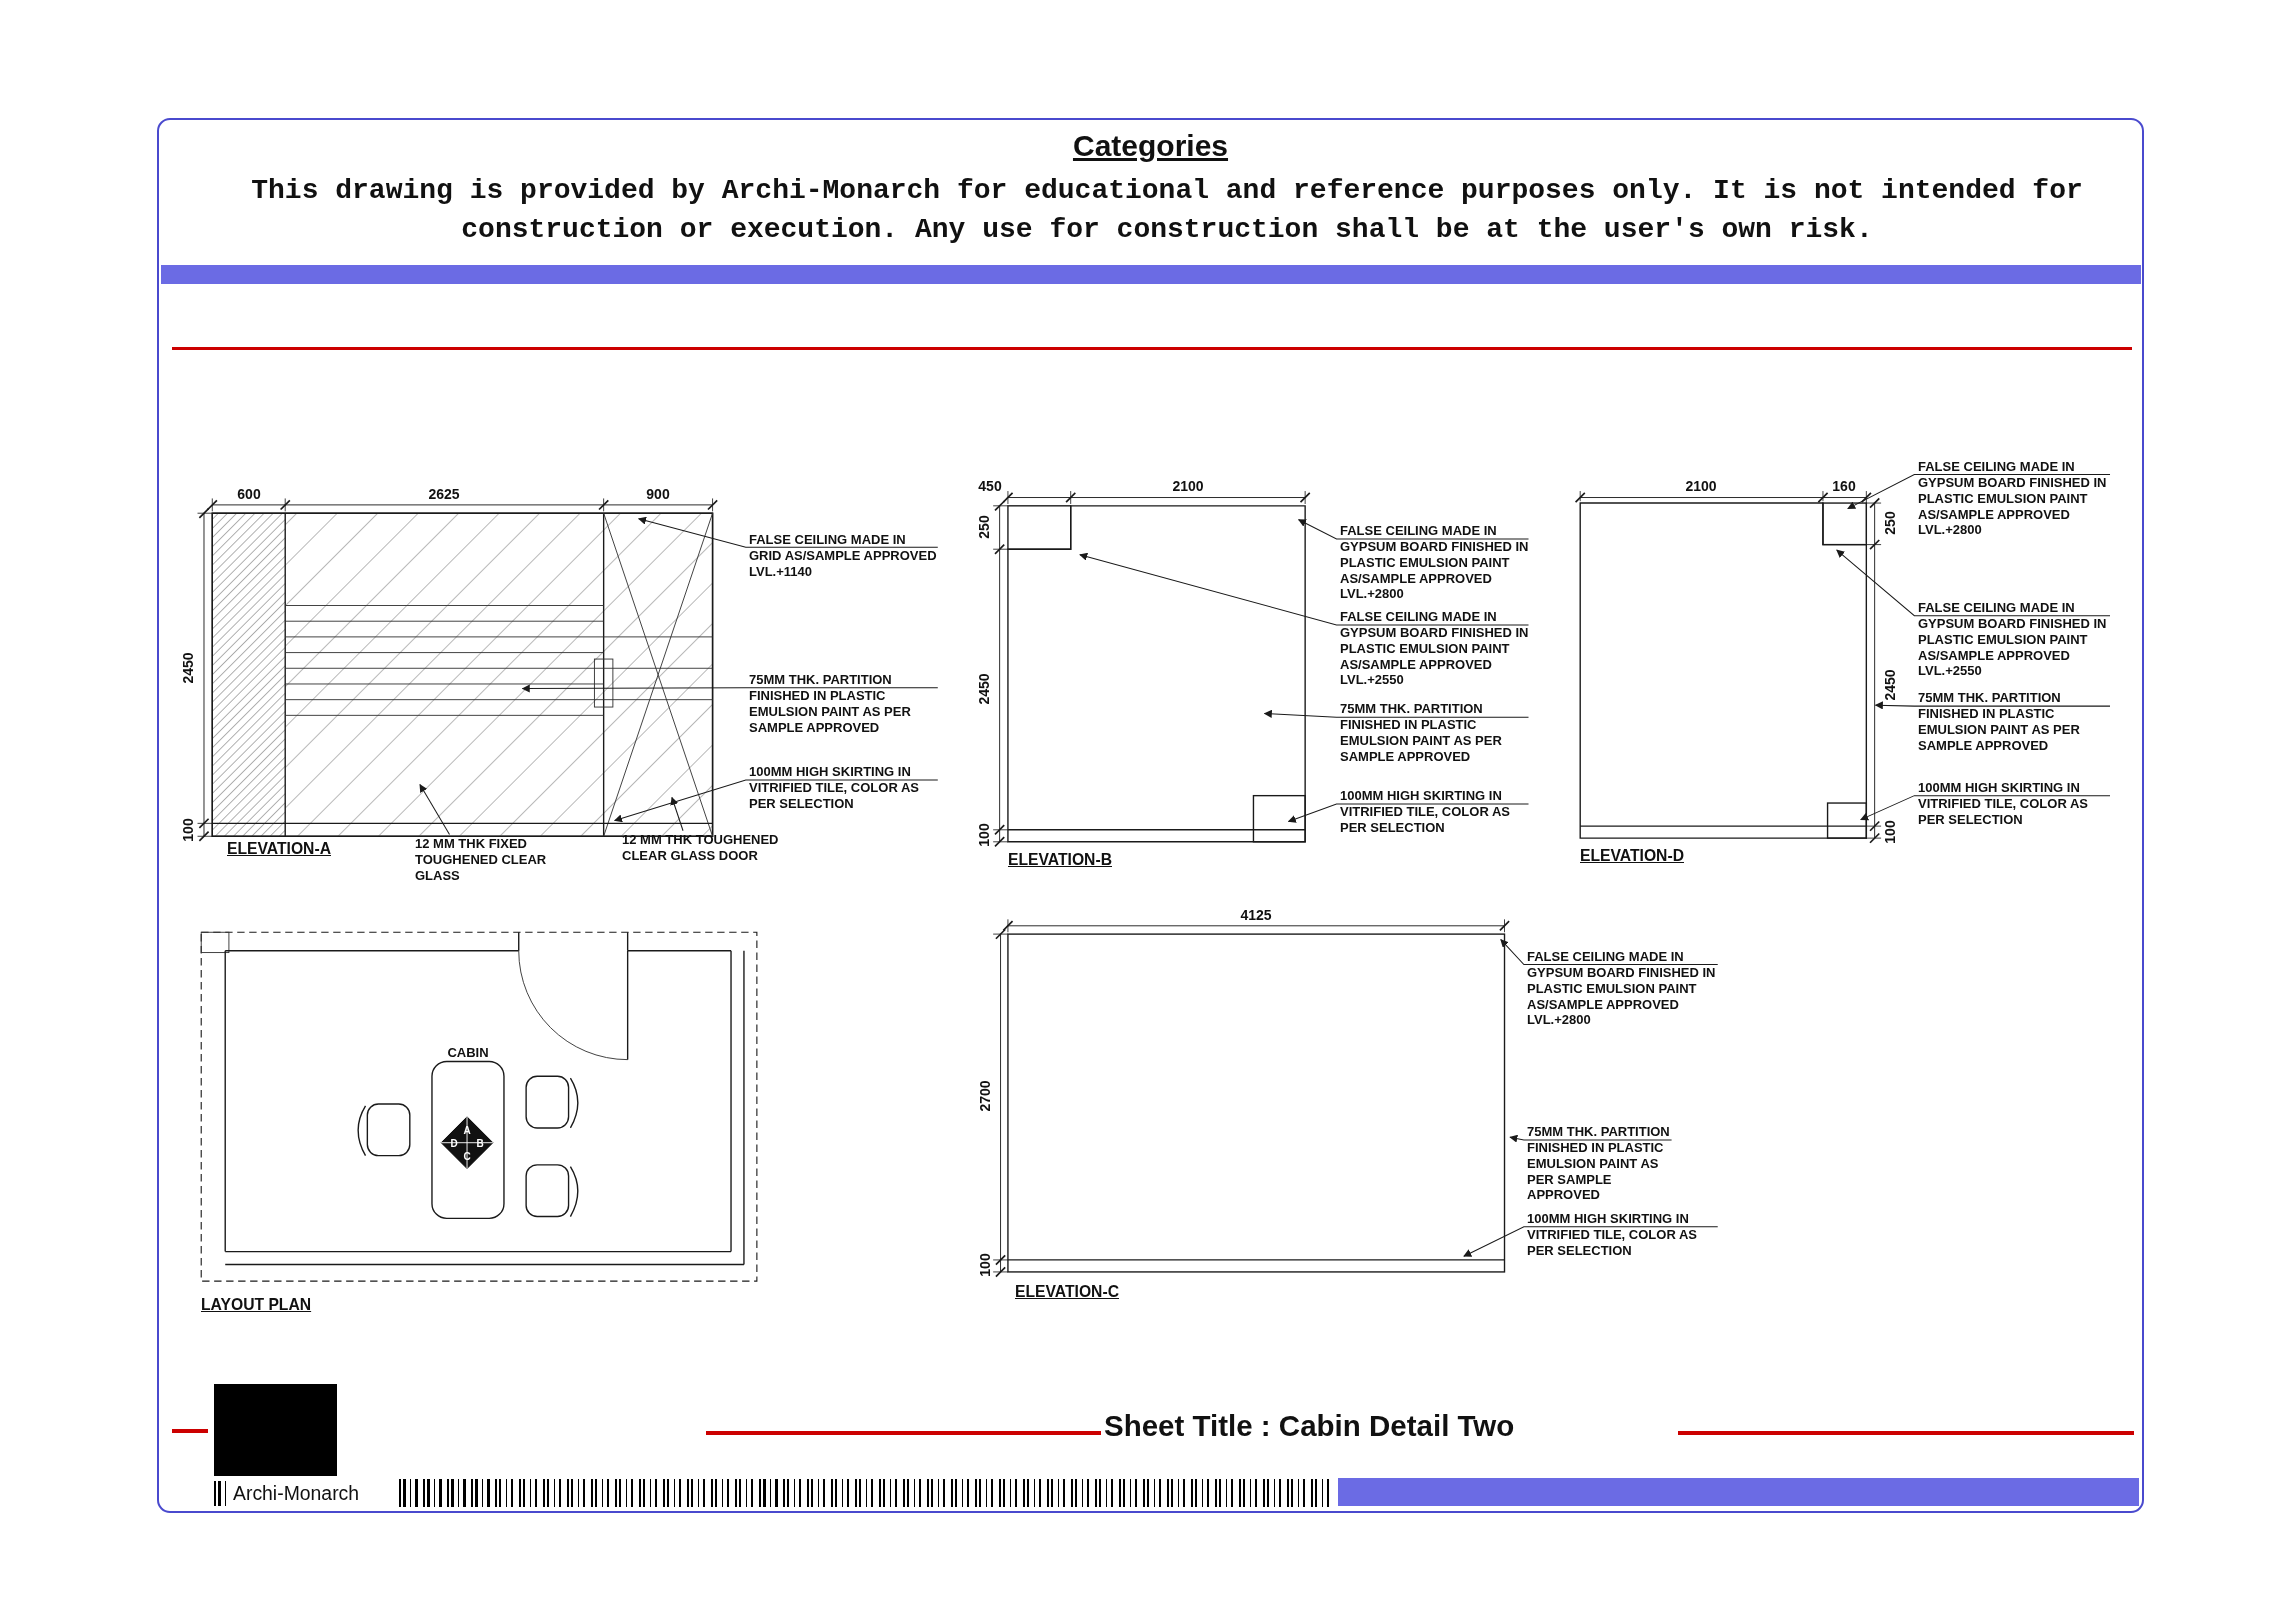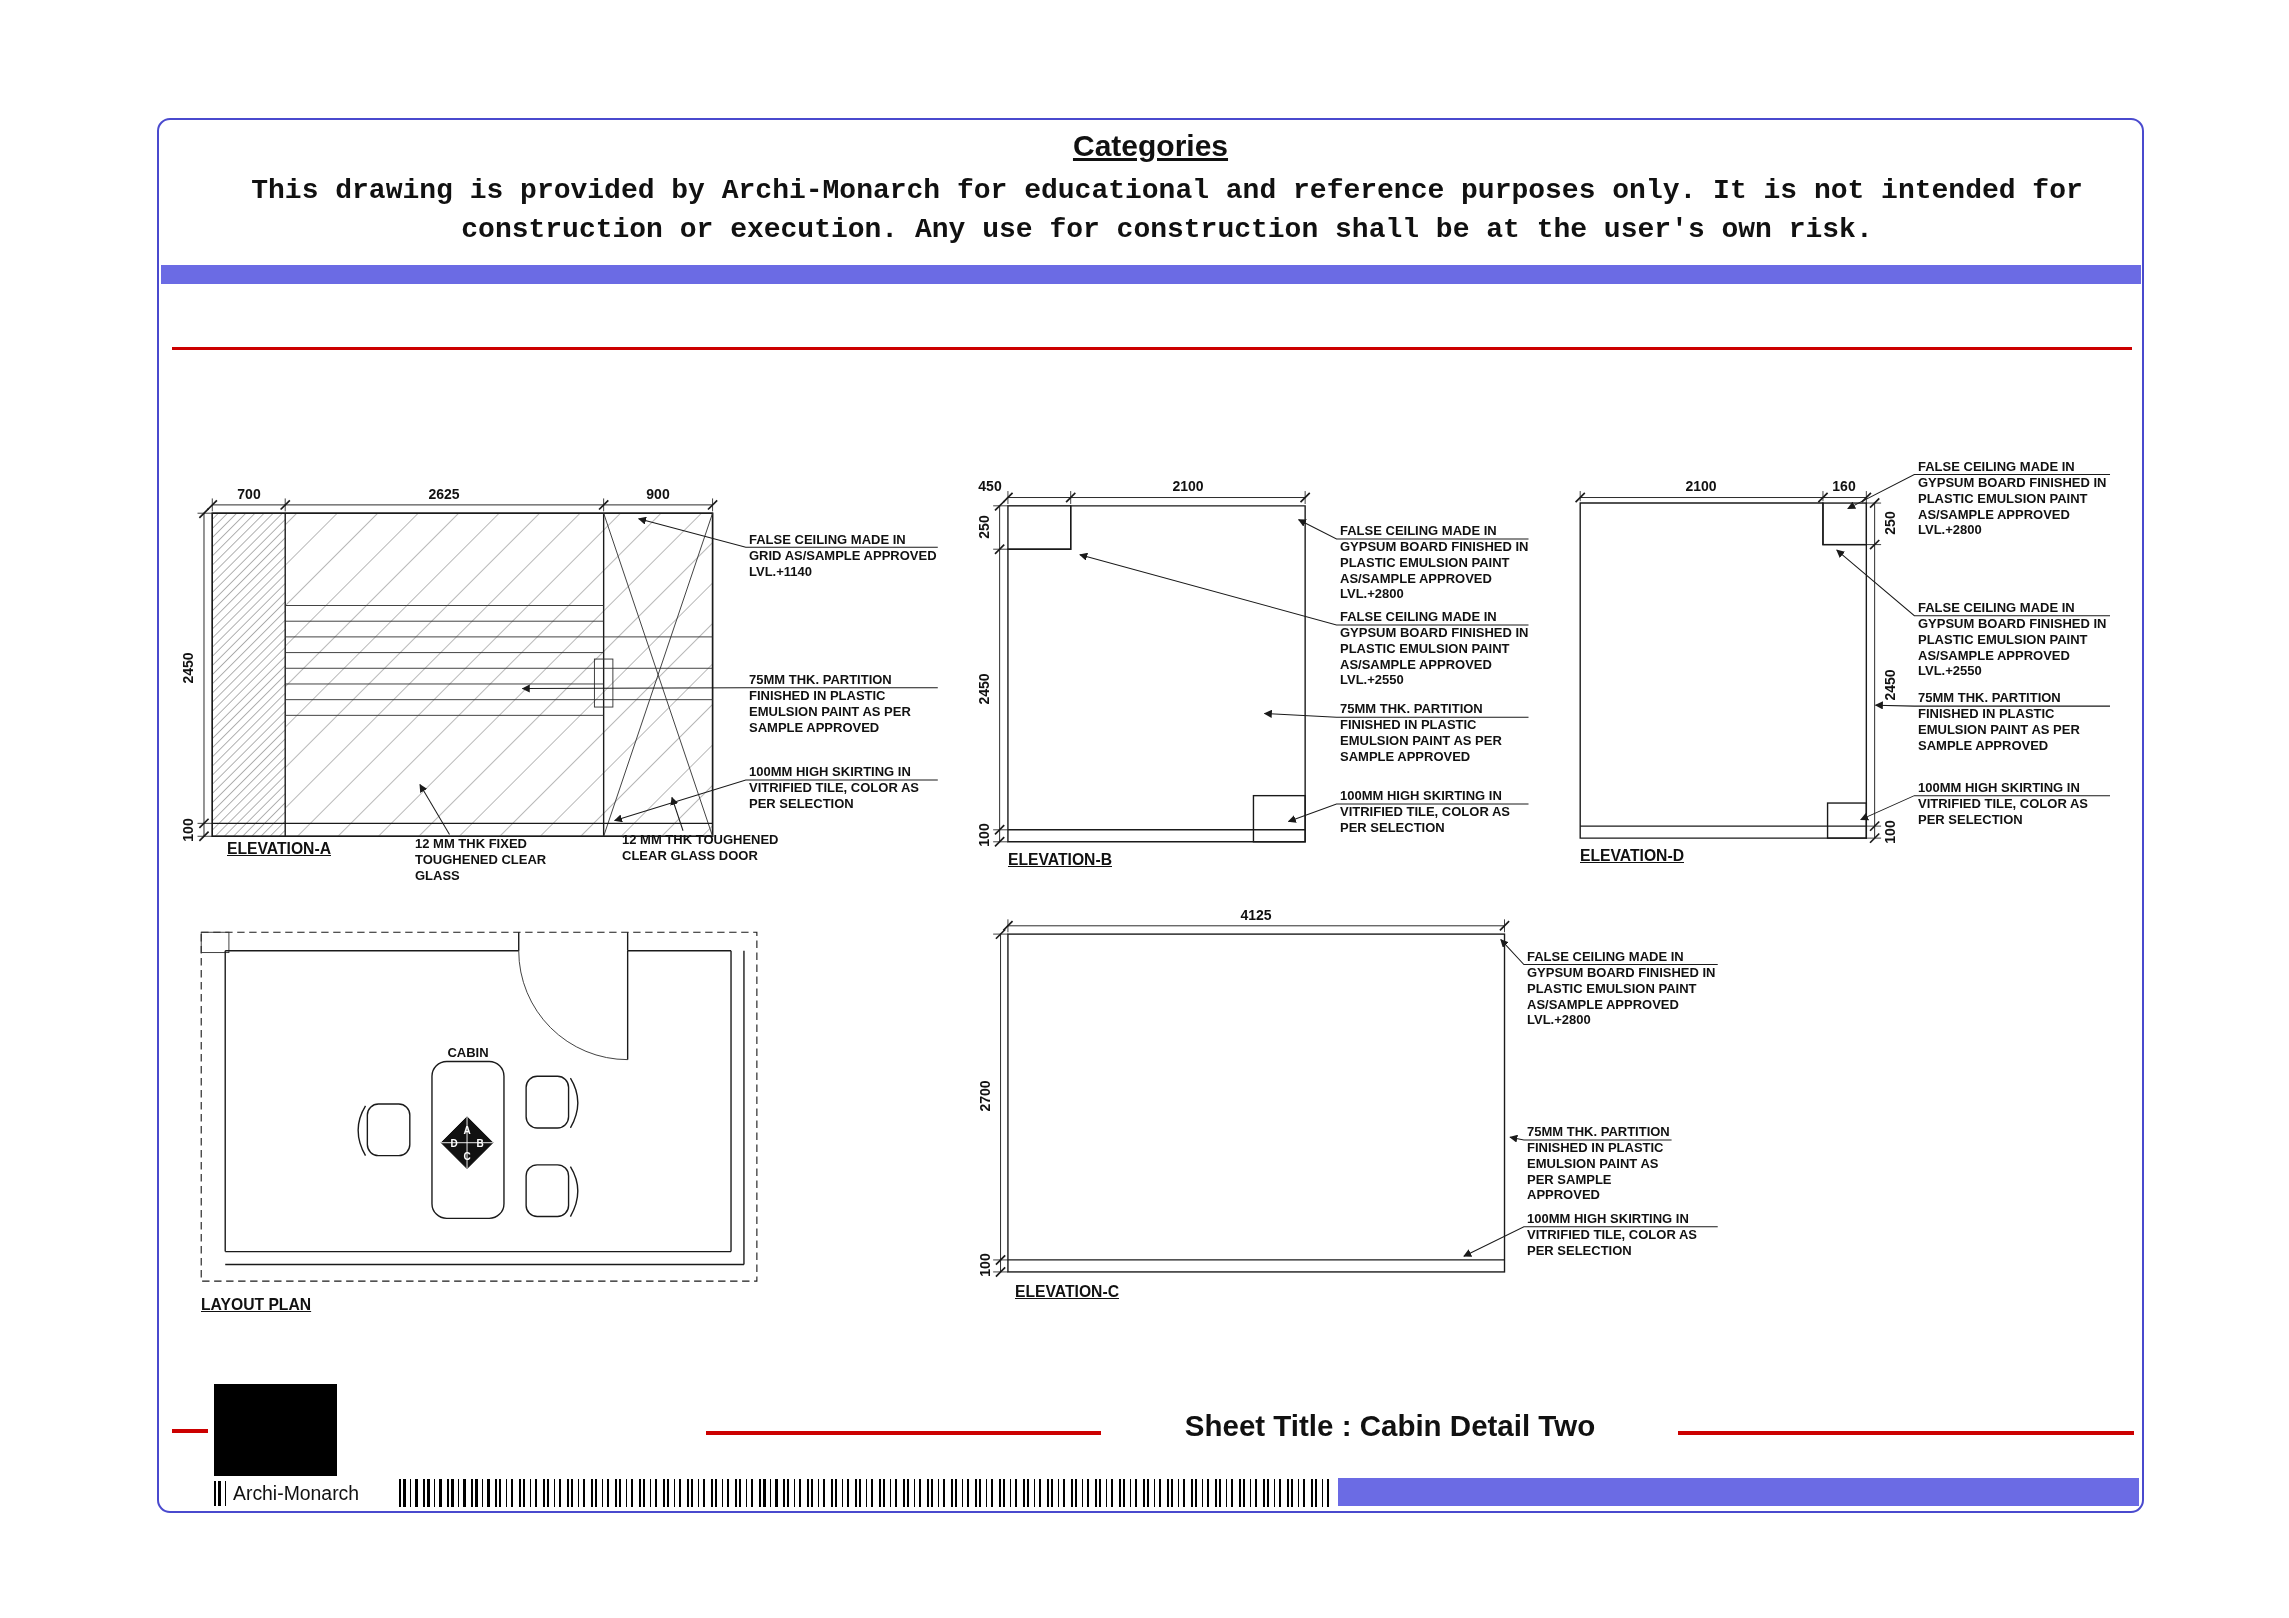--- a/index.html
+++ b/index.html
@@ -63,21 +63,21 @@
     position:absolute; font-size:10px; font-weight:bold; color:#ffffff;
     transform:translate(-50%,-50%);
   }
 
   
   .rule-left-short { position:absolute; left:172px; top:1429px; width:36px; height:3.7px; background:#cc0000; }
   .sheet-title-rule-l { position:absolute; left:706px; top:1431px; width:395px; height:3.7px; background:#cc0000; }
   .sheet-title-rule-r { position:absolute; left:1678px; top:1431px; width:456px; height:3.7px; background:#cc0000; }
   .sheet-title {
     position:absolute; left:1104px; top:1409px; width:572px;
-    text-align:center; font-size:29.5px; font-weight:bold; white-space:nowrap;
+    font-size:29.5px; font-weight:bold; white-space:nowrap;
   }
   .logo-box { position:absolute; left:214px; top:1384px; width:123px; height:92px; background:#000; }
   .brand-label { position:absolute; left:233px; top:1482px; font-size:19.4px; font-weight:normal; white-space:nowrap; }
   .barcode {
     background:repeating-linear-gradient(90deg,
       #000 0 1.8px,#fff 1.8px 3.7px,#000 3.7px 6.5px,#fff 6.5px 11px,
       #000 11px 12px,#fff 12px 15.7px,#000 15.7px 18.5px,#fff 18.5px 24px);
   }
   .barcode-mini { position:absolute; left:214px; top:1481px; width:13px; height:25px; }
   .barcode-main { position:absolute; left:399px; top:1479px; width:936px; height:28px; }
@@ -299,21 +299,21 @@
 
 <div class="disclaimer-title">Categories</div>
 <div class="disclaimer-text">This drawing is provided by Archi-Monarch for educational and reference purposes only. It is not intended for construction or execution. Any use for construction shall be at the user's own risk.</div>
 <div class="bluebar bar-top"></div>
 
 <div class="category-row">
   <div class="red-rule lead"></div>
   <div class="red-rule trail"></div>
 </div>
 
-<span class="dim" style="left:249px;top:494px">700</span>
+<span class="dim" style="left:249px;top:494px">600</span>
 <span class="dim" style="left:444px;top:494px">2625</span>
 <span class="dim" style="left:658px;top:494px">900</span>
 <span class="vdim" style="left:188px;top:668px">2450</span>
 <span class="vdim" style="left:188px;top:830px">100</span>
 <div class="ann" style="left:749px;top:532px;width:189px">FALSE CEILING MADE IN GRID AS/SAMPLE APPROVED LVL.+1140</div>
 <div class="ann" style="left:749px;top:672px;width:189px">75MM THK. PARTITION FINISHED IN PLASTIC EMULSION PAINT AS PER SAMPLE APPROVED</div>
 <div class="ann" style="left:749px;top:764px;width:189px">100MM HIGH SKIRTING IN VITRIFIED TILE, COLOR AS PER SELECTION</div>
 <div class="ann" style="left:415px;top:836px;width:162px">12 MM THK FIXED TOUGHENED CLEAR GLASS</div>
 <div class="ann" style="left:622px;top:832px;width:171px">12 MM THK TOUGHENED CLEAR GLASS DOOR</div>
 <span class="dwg-label" style="left:227px;top:840px">ELEVATION-A</span>

